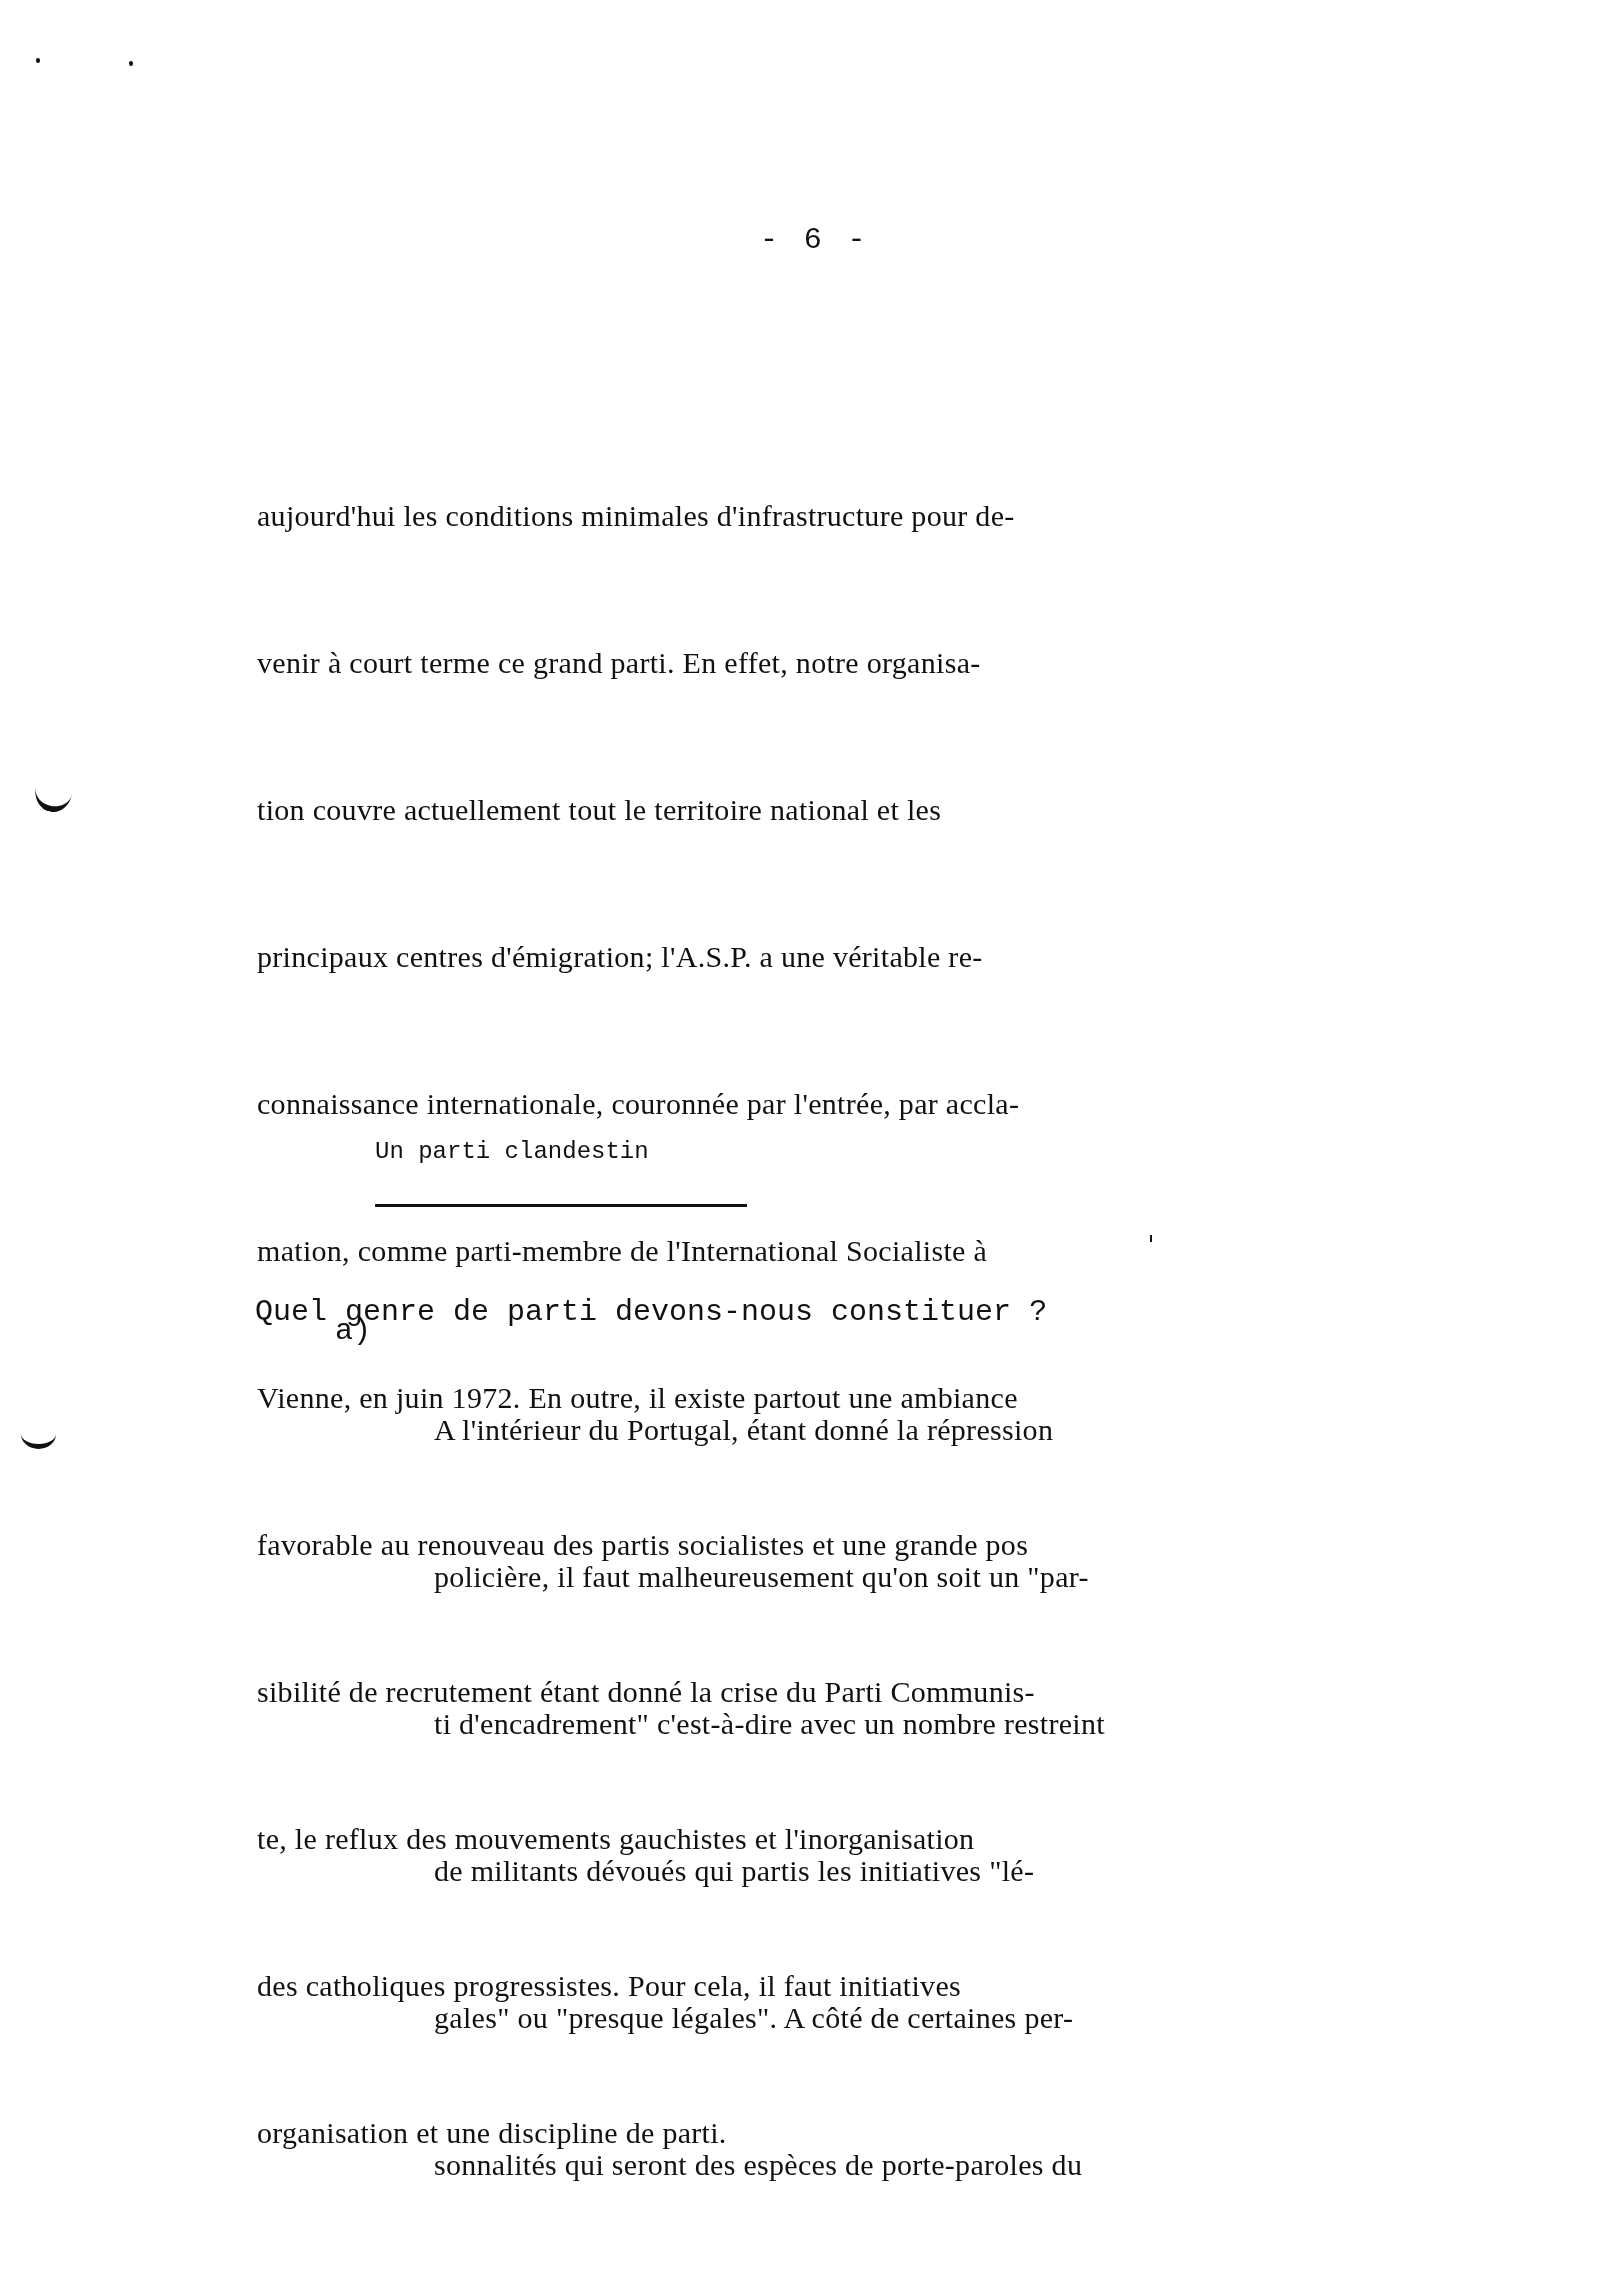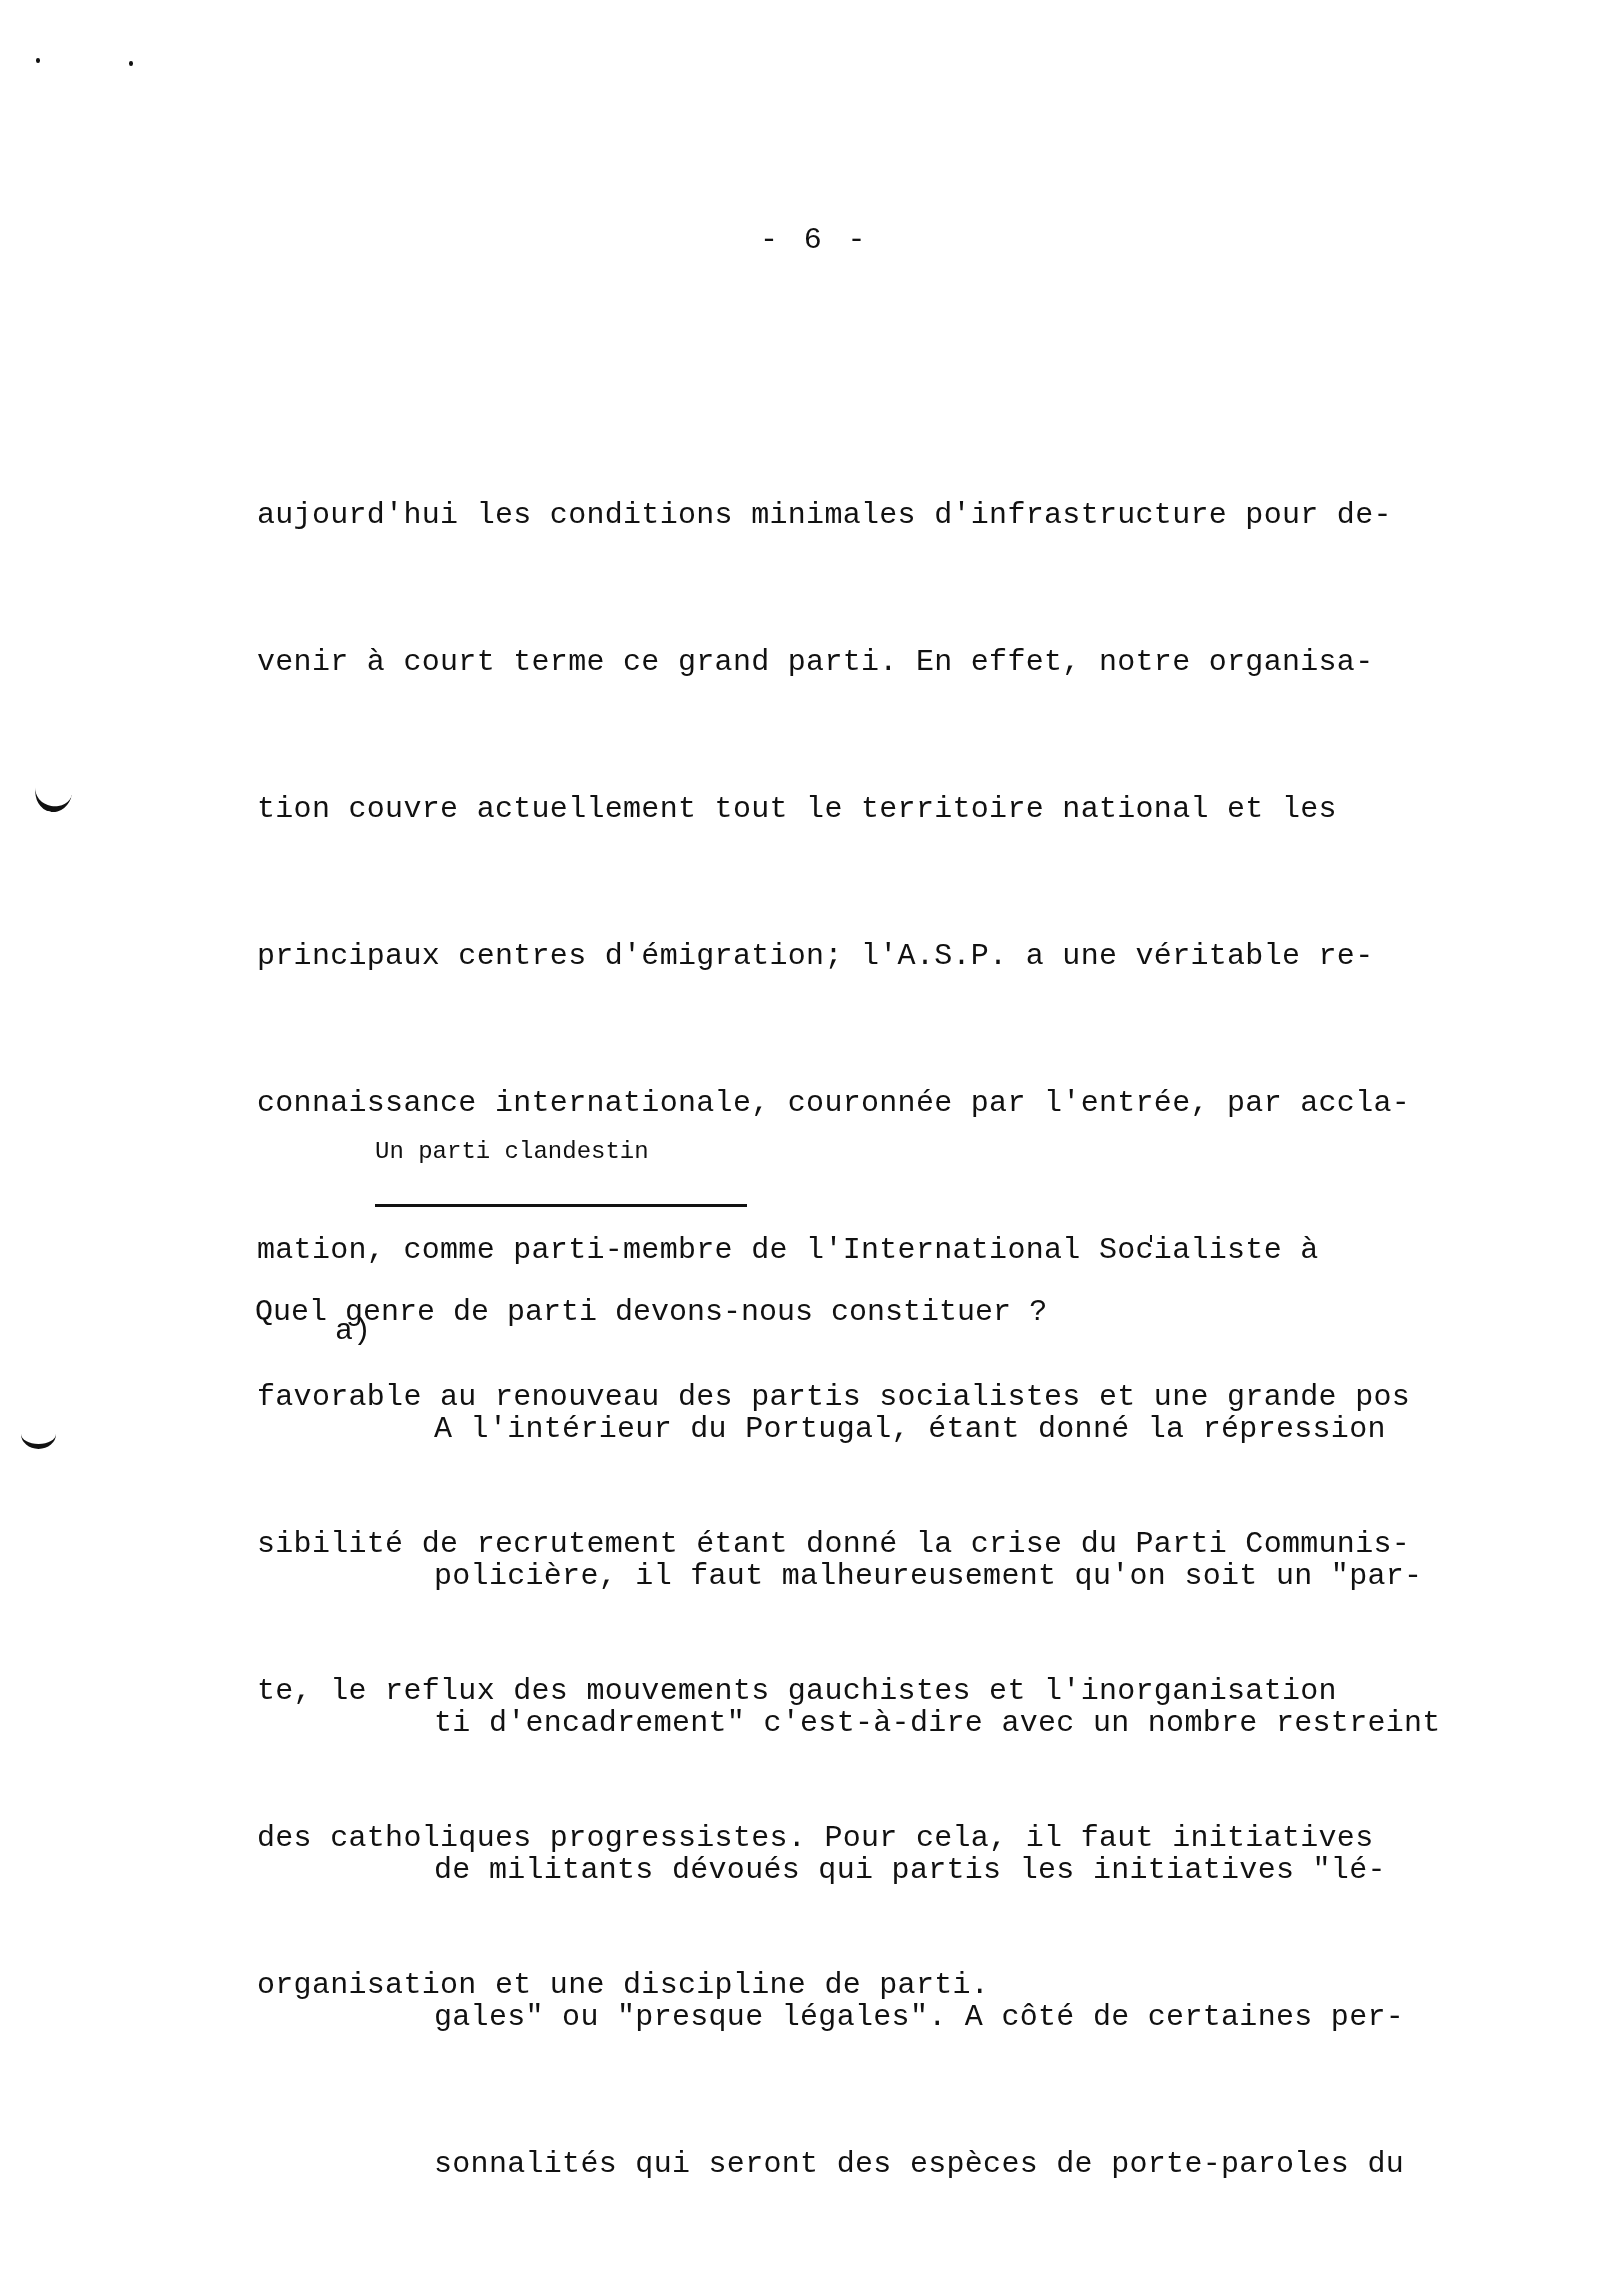--- a/index.html
+++ b/index.html
@@ -23,21 +23,21 @@
       letter-spacing: 3.9px;
       white-space: pre;
     }
     .para {
       position: absolute;
       font-size: 30px;
       line-height: 49px;
       white-space: pre;
       letter-spacing: 0.3px;
     }
-    .para .line { display: block; height: 49px; }
+    .para .line { display: block; height: 49px; font-family: Liberation Serif, serif; }
     #intro { left: 257px; top: 393px; }
     .heading {
       position: absolute;
       left: 375px;
       top: 1132px;
       font-size: 24px;
       line-height: 39px;
       white-space: pre;
     }
     .heading-rule {
@@ -95,20 +95,21 @@
 
   <div class="page-number">- 6 -</div>
 
   <div class="para" id="intro">
     <span class="line">aujourd'hui les conditions minimales d'infrastructure pour de-</span>
     <span class="line">venir à court terme ce grand parti. En effet, notre organisa-</span>
     <span class="line">tion couvre actuellement tout le territoire national et les</span>
     <span class="line">principaux centres d'émigration; l'A.S.P. a une véritable re-</span>
     <span class="line">connaissance internationale, couronnée par l'entrée, par accla-</span>
     <span class="line">mation, comme parti-membre de l'International Socialiste à</span>
+    <span class="line">Vienne, en juin 1972. En outre, il existe partout une ambiance</span>
     <span class="line">favorable au renouveau des partis socialistes et une grande pos</span>
     <span class="line">sibilité de recrutement étant donné la crise du Parti Communis-</span>
     <span class="line">te, le reflux des mouvements gauchistes et l'inorganisation</span>
     <span class="line">des catholiques progressistes. Pour cela, il faut initiatives</span>
     <span class="line">organisation et une discipline de parti.</span>
   </div>
 
   <div class="heading">Un parti clandestin</div>
   <div class="heading-rule"></div>
 

